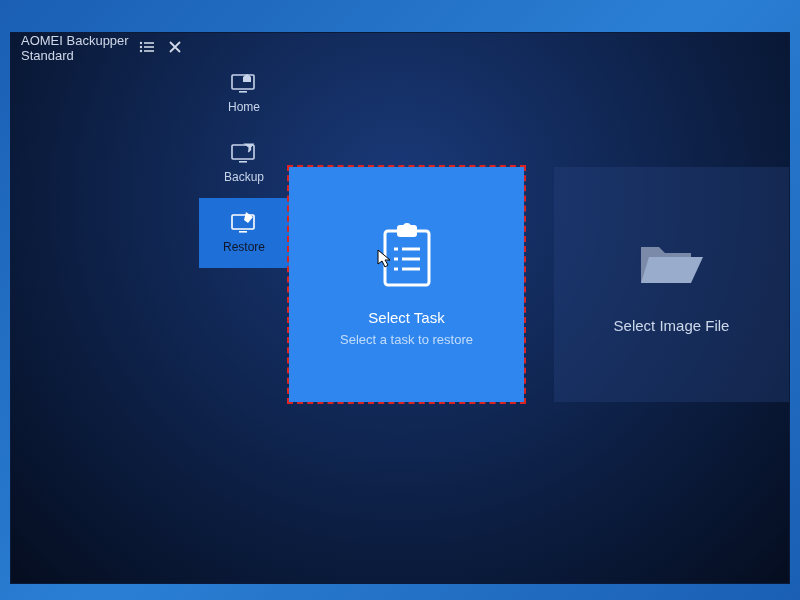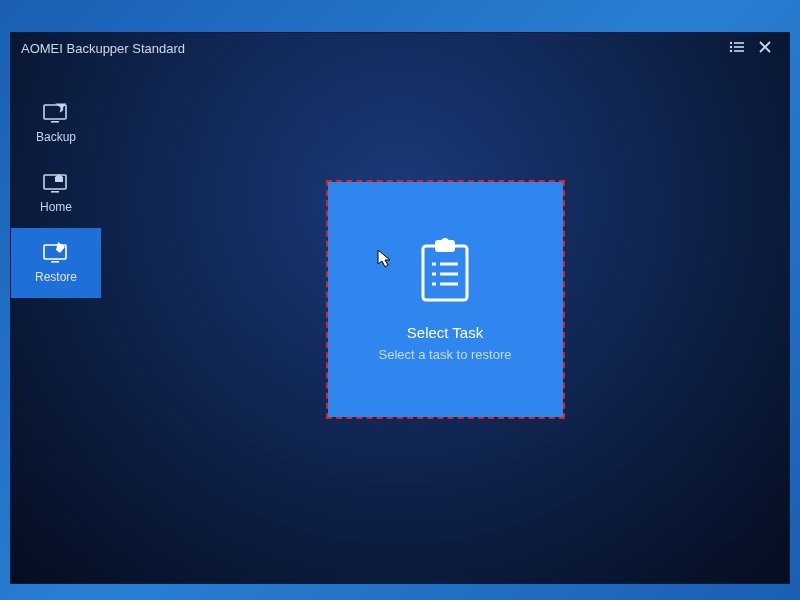--- a/index.html
+++ b/index.html
@@ -8,21 +8,21 @@
     background: linear-gradient(135deg, #1a5fb4 0%, #2a7fd4 50%, #1a5fb4 100%);
     position: relative;
   }
   .app-window {
     position: absolute;
     left: 10px; top: 32px;
     width: 780px; height: 552px;
     background: radial-gradient(ellipse at 50% 30%, #1a3a7a 0%, #0a1a3a 70%, #050d1f 100%);
     border: 1px solid #0a1a3a;
     display: flex;
-    flex-direction: column;
+    flex-direction: row;
   }
   .titlebar {
     height: 30px;
     display: flex;
     align-items: center;
     padding: 0 10px;
     color: #d0d8e8;
     font-size: 13px;
   }
   .titlebar .title { flex: 1; }
@@ -49,21 +49,21 @@
     flex-direction: column;
     align-items: center;
     justify-content: center;
     color: #c8d4ea;
     font-size: 12px;
     cursor: pointer;
     gap: 6px;
   }
   .side-item.active {
     background: #1e6fd8;
-    color: #e5e5e5;
+    color: #0f172a;
   }
   .side-item .icon {
     width: 28px; height: 22px;
     display: flex; align-items: center; justify-content: center;
   }
   .main {
     flex: 1;
     display: flex;
     align-items: center;
     justify-content: center;
@@ -140,35 +140,35 @@
   </div>
 
   <div class="body">
     <div class="sidebar">
 
       <div class="side-item">
         <span class="icon">
           <svg width="26" height="22" viewBox="0 0 26 22">
             <rect x="1" y="3" width="22" height="14" rx="1" fill="none" stroke="#c8d4ea" stroke-width="1.6"></rect>
             <rect x="8" y="19" width="8" height="1.6" fill="#c8d4ea"></rect>
-            <path d="M14 2 L22 2 L19 6 Z M18 3 Q22 8 17 10" fill="#c8d4ea" stroke="#c8d4ea" stroke-width="1.2"></path>
-          </svg>
-        </span>
-        <span>Backup</span>
+            <path d="M16 2 L20 5 L20 10 L12 10 L12 5 Z" fill="#c8d4ea"></path>
+          </svg>
+        </span>
+        <span>Home</span>
       </div>
 
       <div class="side-item">
         <span class="icon">
           <svg width="26" height="22" viewBox="0 0 26 22">
             <rect x="1" y="3" width="22" height="14" rx="1" fill="none" stroke="#c8d4ea" stroke-width="1.6"></rect>
             <rect x="8" y="19" width="8" height="1.6" fill="#c8d4ea"></rect>
-            <path d="M16 2 L20 5 L20 10 L12 10 L12 5 Z" fill="#c8d4ea"></path>
-          </svg>
-        </span>
-        <span>Home</span>
+            <path d="M14 2 L22 2 L19 6 Z M18 3 Q22 8 17 10" fill="#c8d4ea" stroke="#c8d4ea" stroke-width="1.2"></path>
+          </svg>
+        </span>
+        <span>Backup</span>
       </div>
 
       <div class="side-item active">
         <span class="icon">
           <svg width="26" height="22" viewBox="0 0 26 22">
             <rect x="1" y="3" width="22" height="14" rx="1" fill="none" stroke="#fff" stroke-width="1.6"></rect>
             <rect x="8" y="19" width="8" height="1.6" fill="#fff"></rect>
             <path d="M15 0 L22 5 L17 11 L13 8 Z" fill="#fff"></path>
           </svg>
         </span>
@@ -193,20 +193,29 @@
                 <line x1="23" y1="36" x2="41" y2="36"></line>
               <line x1="15" y1="46" x2="19" y2="46"></line>
                 <line x1="23" y1="46" x2="41" y2="46"></line>
             </g>
           </svg>
         </span>
         <div class="card-title">Select Task</div>
         <div class="card-sub">Select a task to restore</div>
       </div>
 
+      <div class="card select-image">
+        <span class="card-icon">
+          <svg width="70" height="54" viewBox="0 0 70 54">
+            <path d="M4 12 L4 46 L54 46 L54 16 L28 16 L22 10 L4 10 Z" fill="#7a8aa8"></path>
+            <path d="M12 20 L66 20 L54 46 L4 46 Z" fill="#9aaccb"></path>
+          </svg>
+        </span>
+        <div class="card-title">Select Image File</div>
+      </div>
 
     </div>
   </div>
 </div>
 
 <div class="cursor">
   <svg width="16" height="20" viewBox="0 0 16 20">
     <path d="M1 1 L1 15 L5 12 L8 18 L11 16 L8 11 L13 11 Z" fill="#fff" stroke="#000" stroke-width="1"></path>
   </svg>
 </div>

